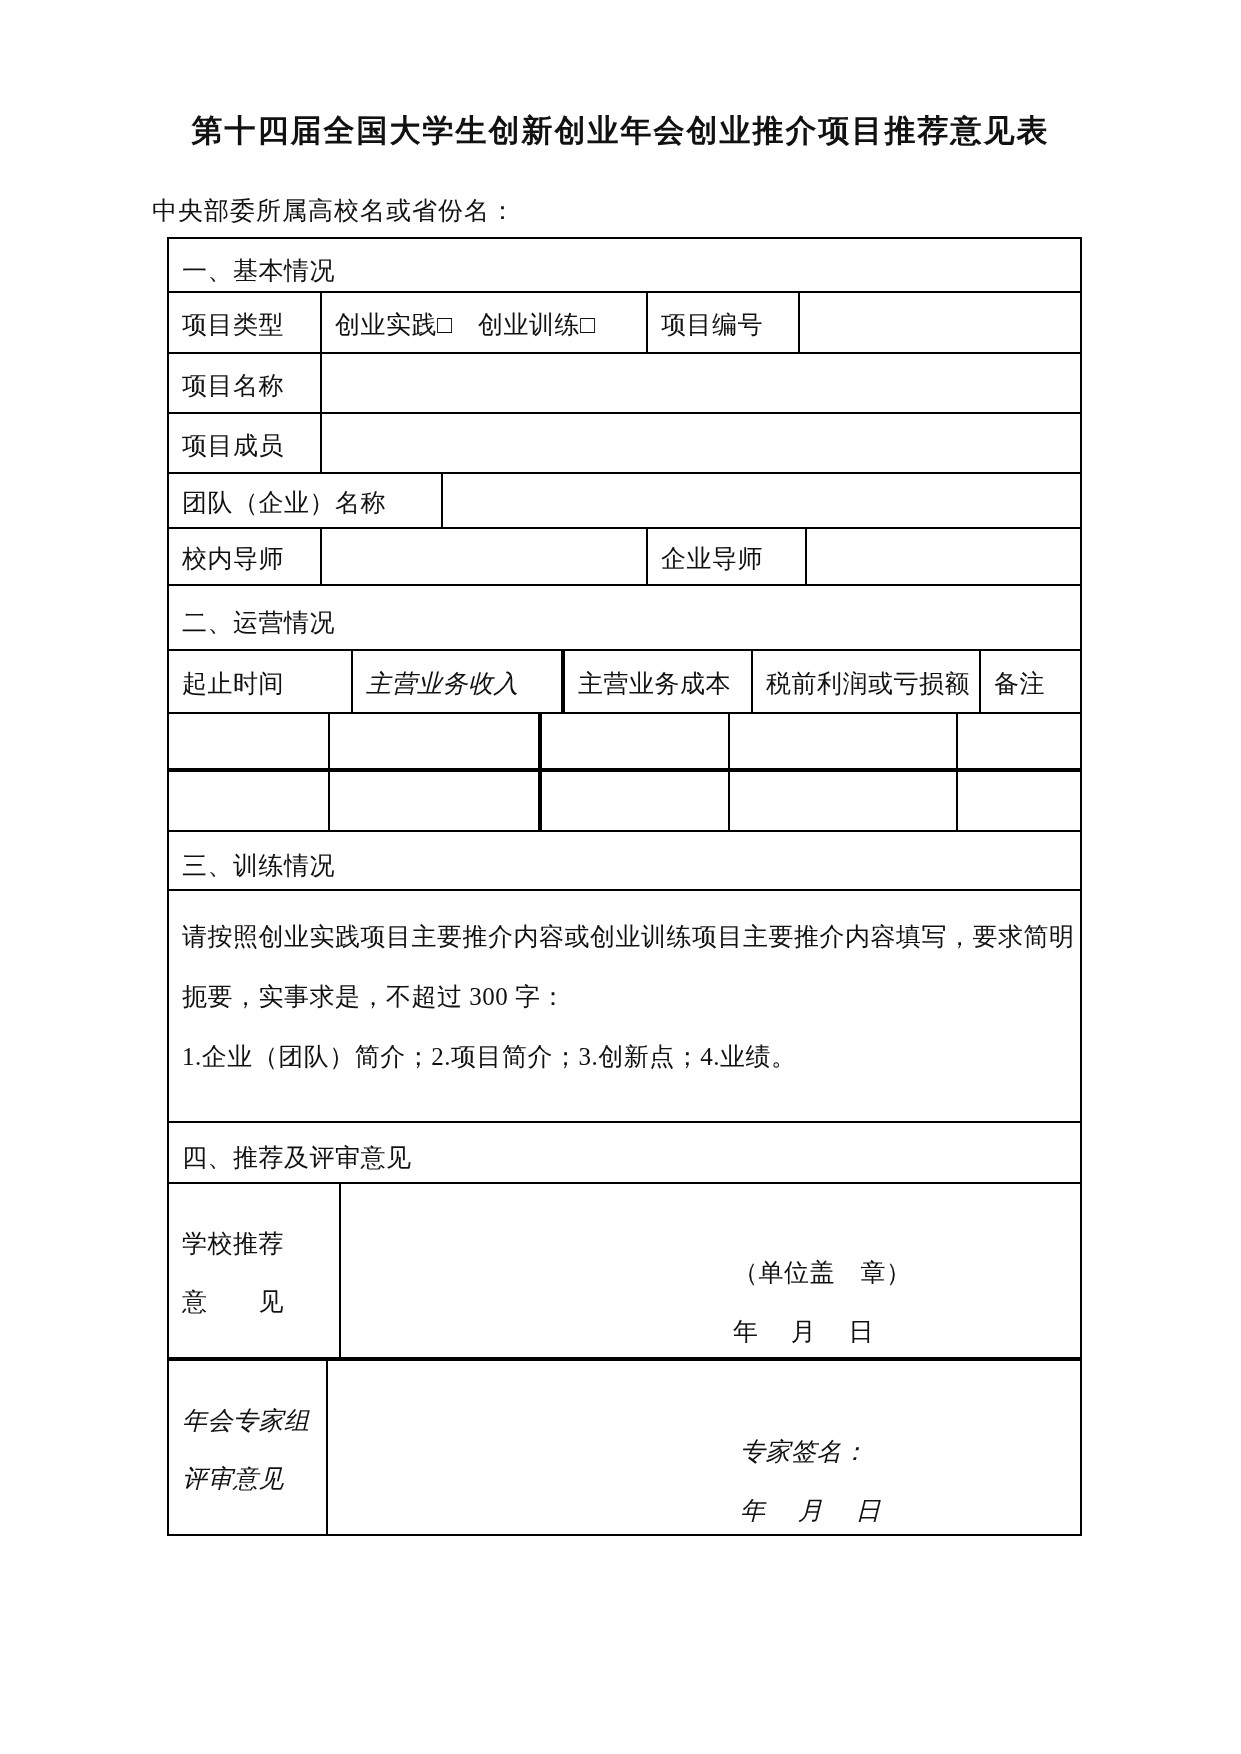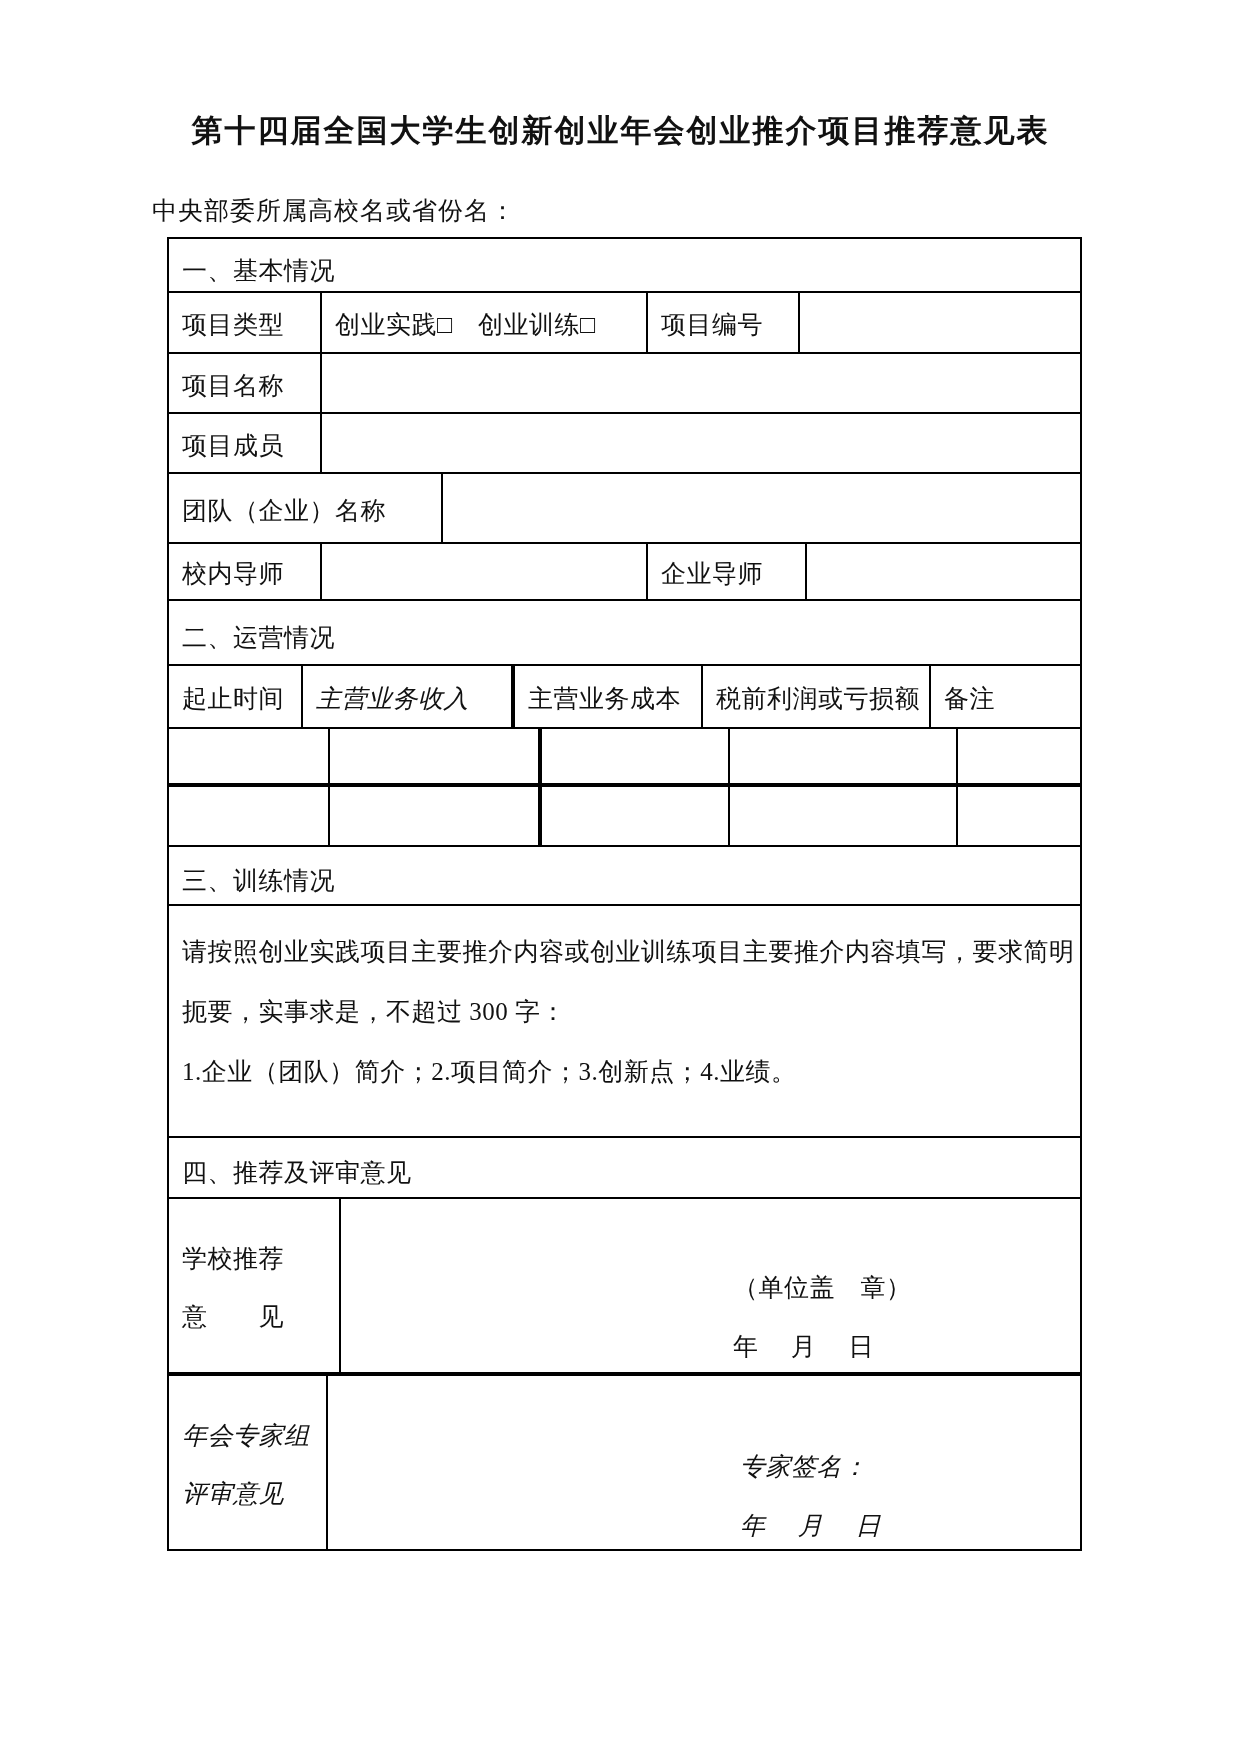--- a/index.html
+++ b/index.html
@@ -103,38 +103,38 @@
     <div class="row" style="height:60px">
       <div class="cell" style="width:153px">项目名称</div>
       <div class="cell grow"></div>
     </div>
 
     <div class="row" style="height:60px">
       <div class="cell" style="width:153px">项目成员</div>
       <div class="cell grow"></div>
     </div>
 
-    <div class="row" style="height:70px">
+    <div class="row" style="height:55px">
       <div class="cell" style="width:274px">团队（企业）名称</div>
       <div class="cell grow"></div>
     </div>
 
     <div class="row" style="height:57px">
       <div class="cell" style="width:153px">校内导师</div>
       <div class="cell" style="width:326px"></div>
       <div class="cell" style="width:159px">企业导师</div>
       <div class="cell grow"></div>
     </div>
 
     <div class="row" style="height:65px">
       <div class="cell sec-header">二、运营情况</div>
     </div>
 
     <div class="row" style="height:63px">
-      <div class="cell" style="width:134px">起止时间</div>
+      <div class="cell" style="width:184px">起止时间</div>
       <div class="cell thick-r" style="width:212px">主营业务收入</div>
       <div class="cell" style="width:188px">主营业务成本</div>
       <div class="cell" style="width:228px">税前利润或亏损额</div>
       <div class="cell grow">备注</div>
     </div>
 
     <div class="row thick-b" style="height:58px">
       <div class="cell" style="width:161px"></div>
       <div class="cell thick-r" style="width:212px"></div>
       <div class="cell" style="width:188px"></div>

